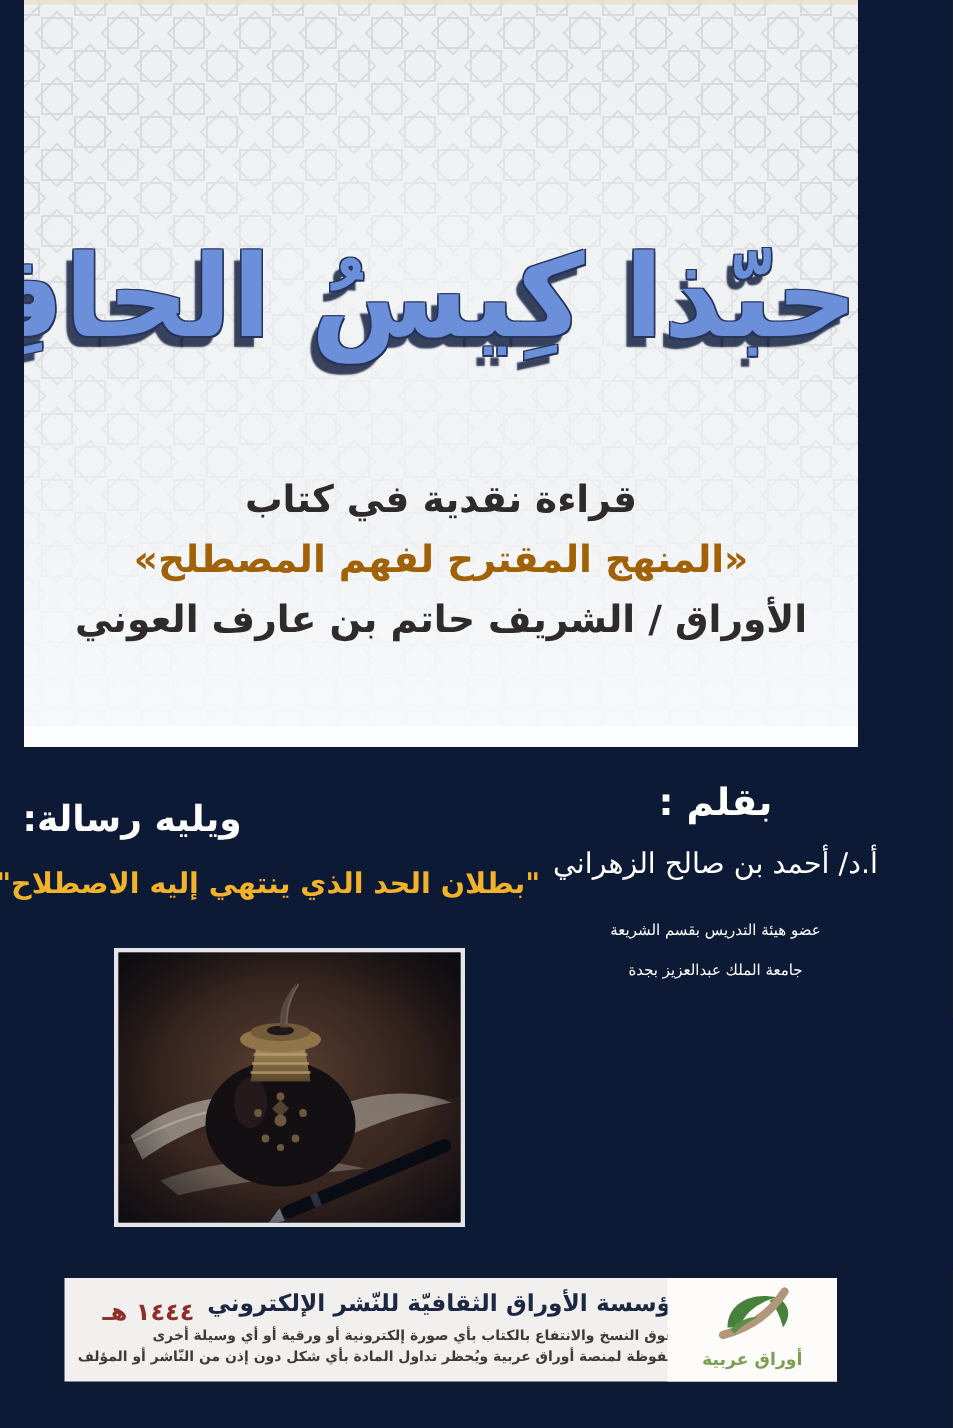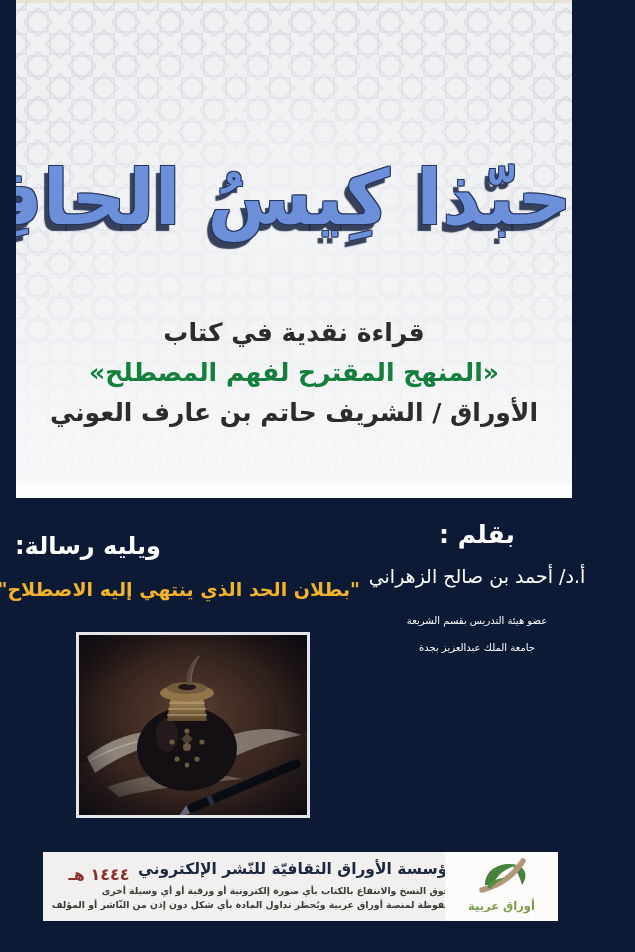--- a/index.html
+++ b/index.html
@@ -28,21 +28,21 @@
     font-size:76px; font-weight:bold; color:#6c8fda; line-height:160px;
     text-shadow:
       -1px 1px 0 #26345c, 1px 1px 0 #26345c, 1px -1px 0 #26345c, -1px -1px 0 #26345c,
       -5px 7px 1px rgba(28,40,70,.88);
   }
   .subtitle-block {
     position:absolute; left:0; top:313px; width:100%;
     text-align:center; direction:rtl; font-weight:bold;
   }
   .subtitle-line { font-size:25px; color:#2e2b2a; line-height:40px; }
-  .subtitle-book { font-size:25px; color:#15803d; line-height:40px; }
+  .subtitle-book { font-size:25px; color:#a16207; line-height:40px; }
   .white-band { position:absolute; left:0; bottom:0; width:100%; height:14px; background:#fcfdfe; }
 
   
   .bottom-section {
     position:absolute; left:0; top:498px; width:635px; height:454px;
     background:#0d1a35; color:#fff;
   }
   .author-col {
     position:absolute; right:8px; top:22px; width:300px;
     text-align:center; direction:rtl;

